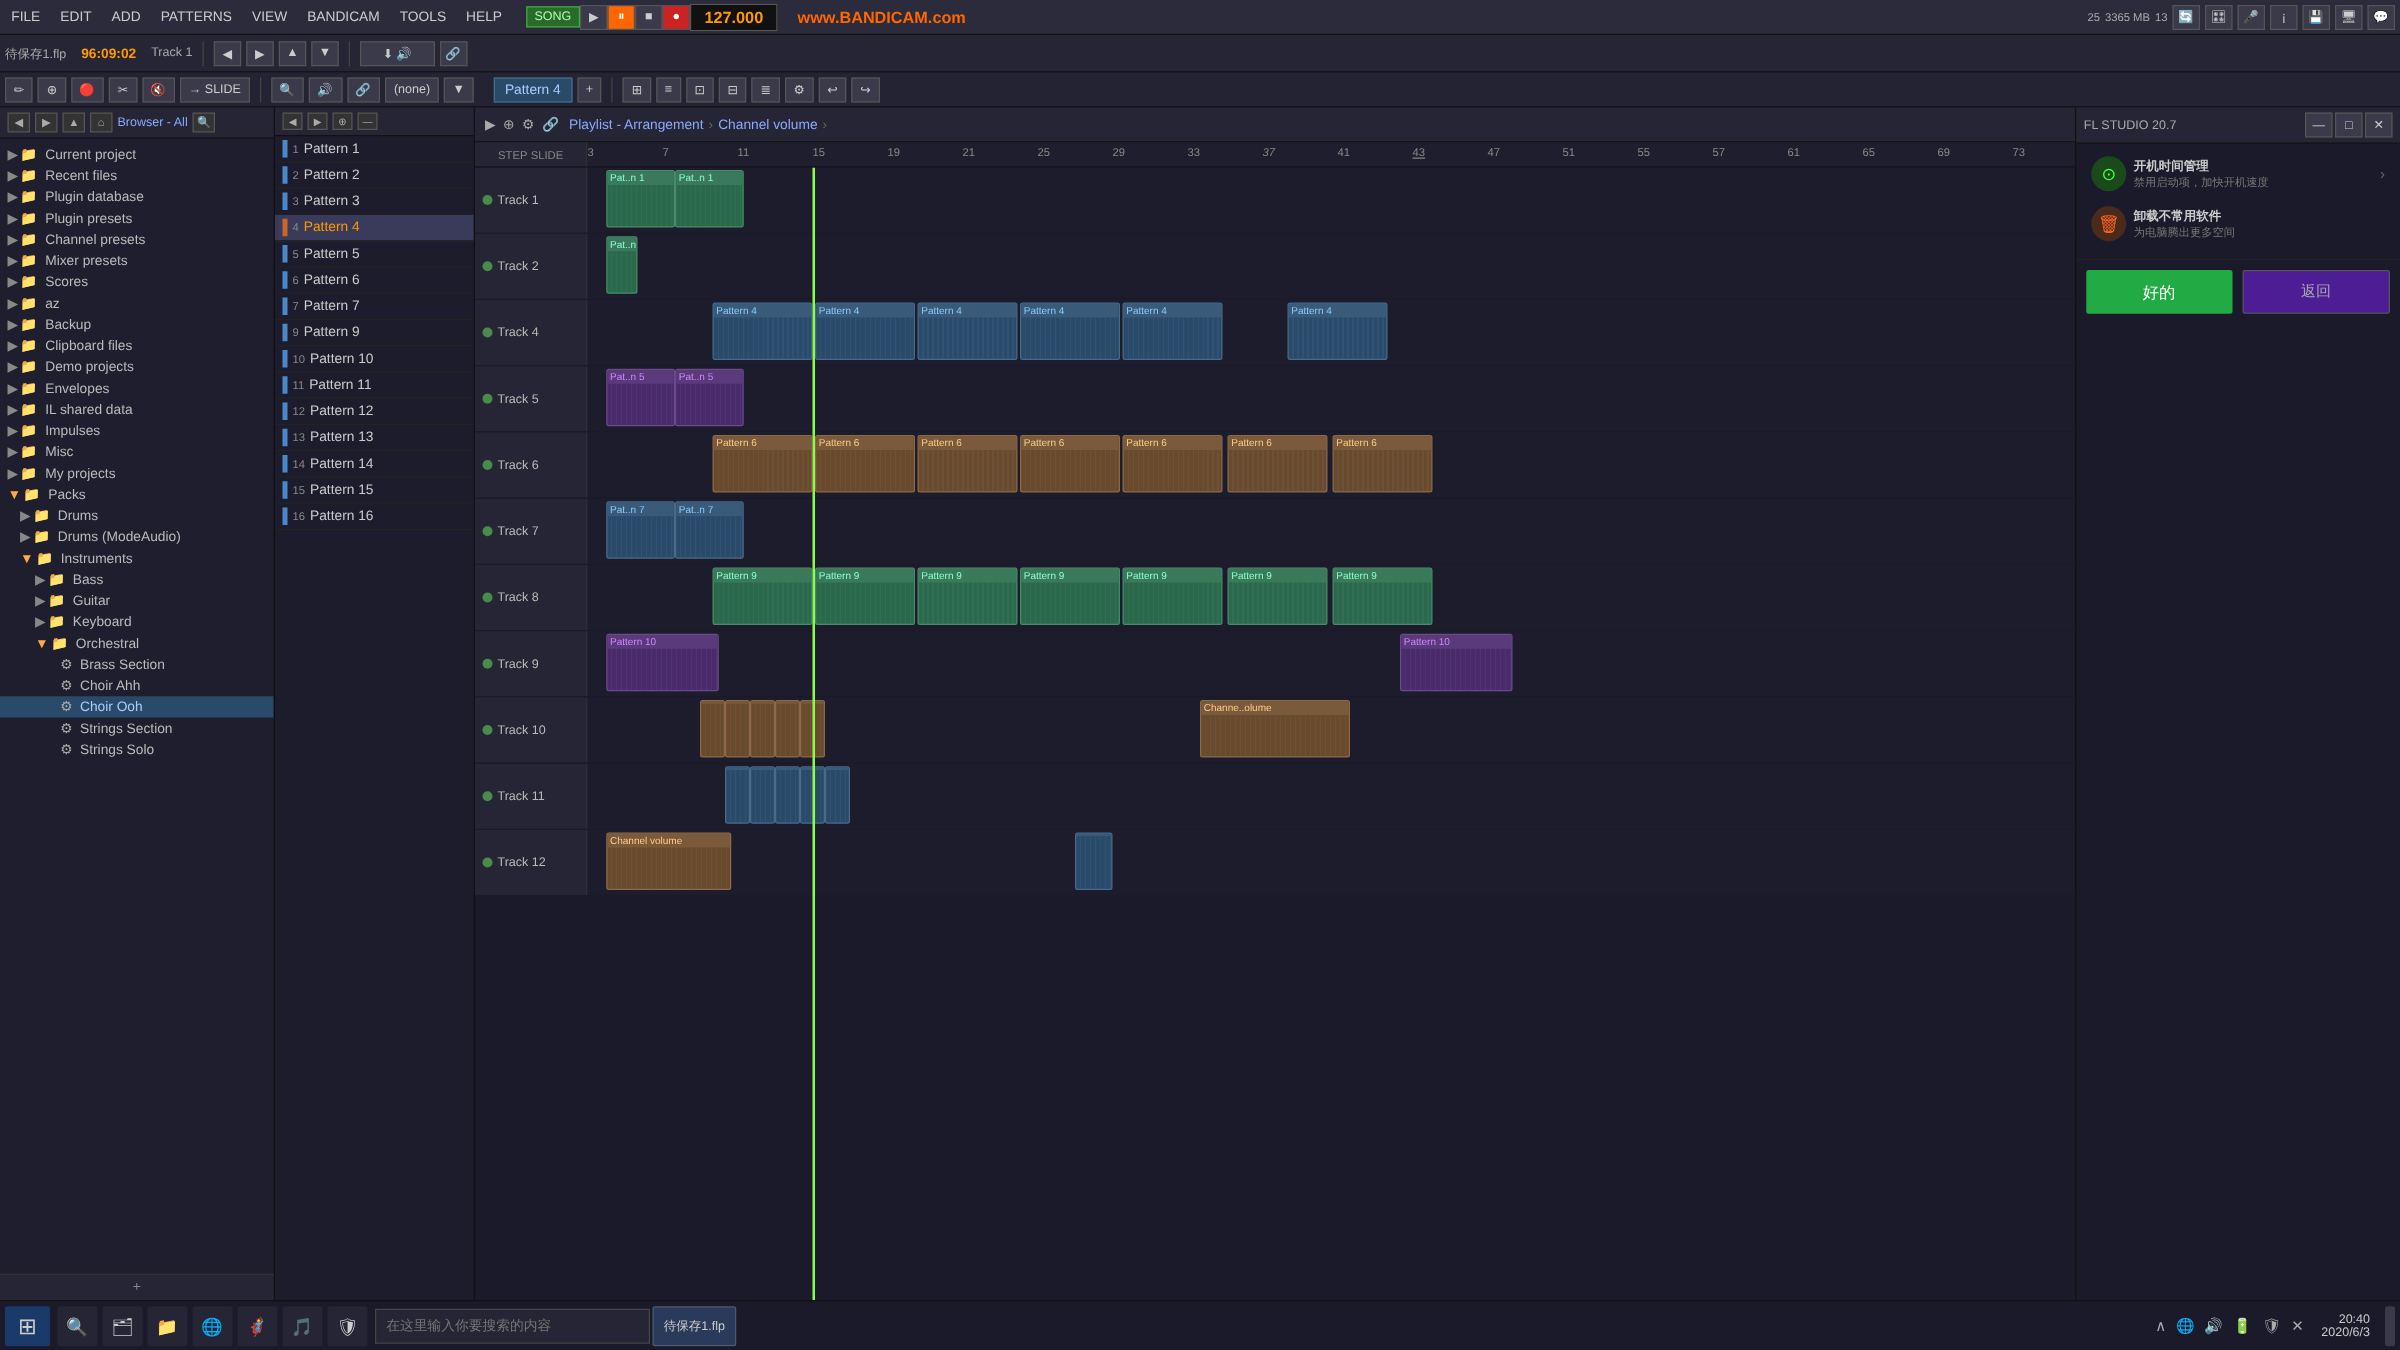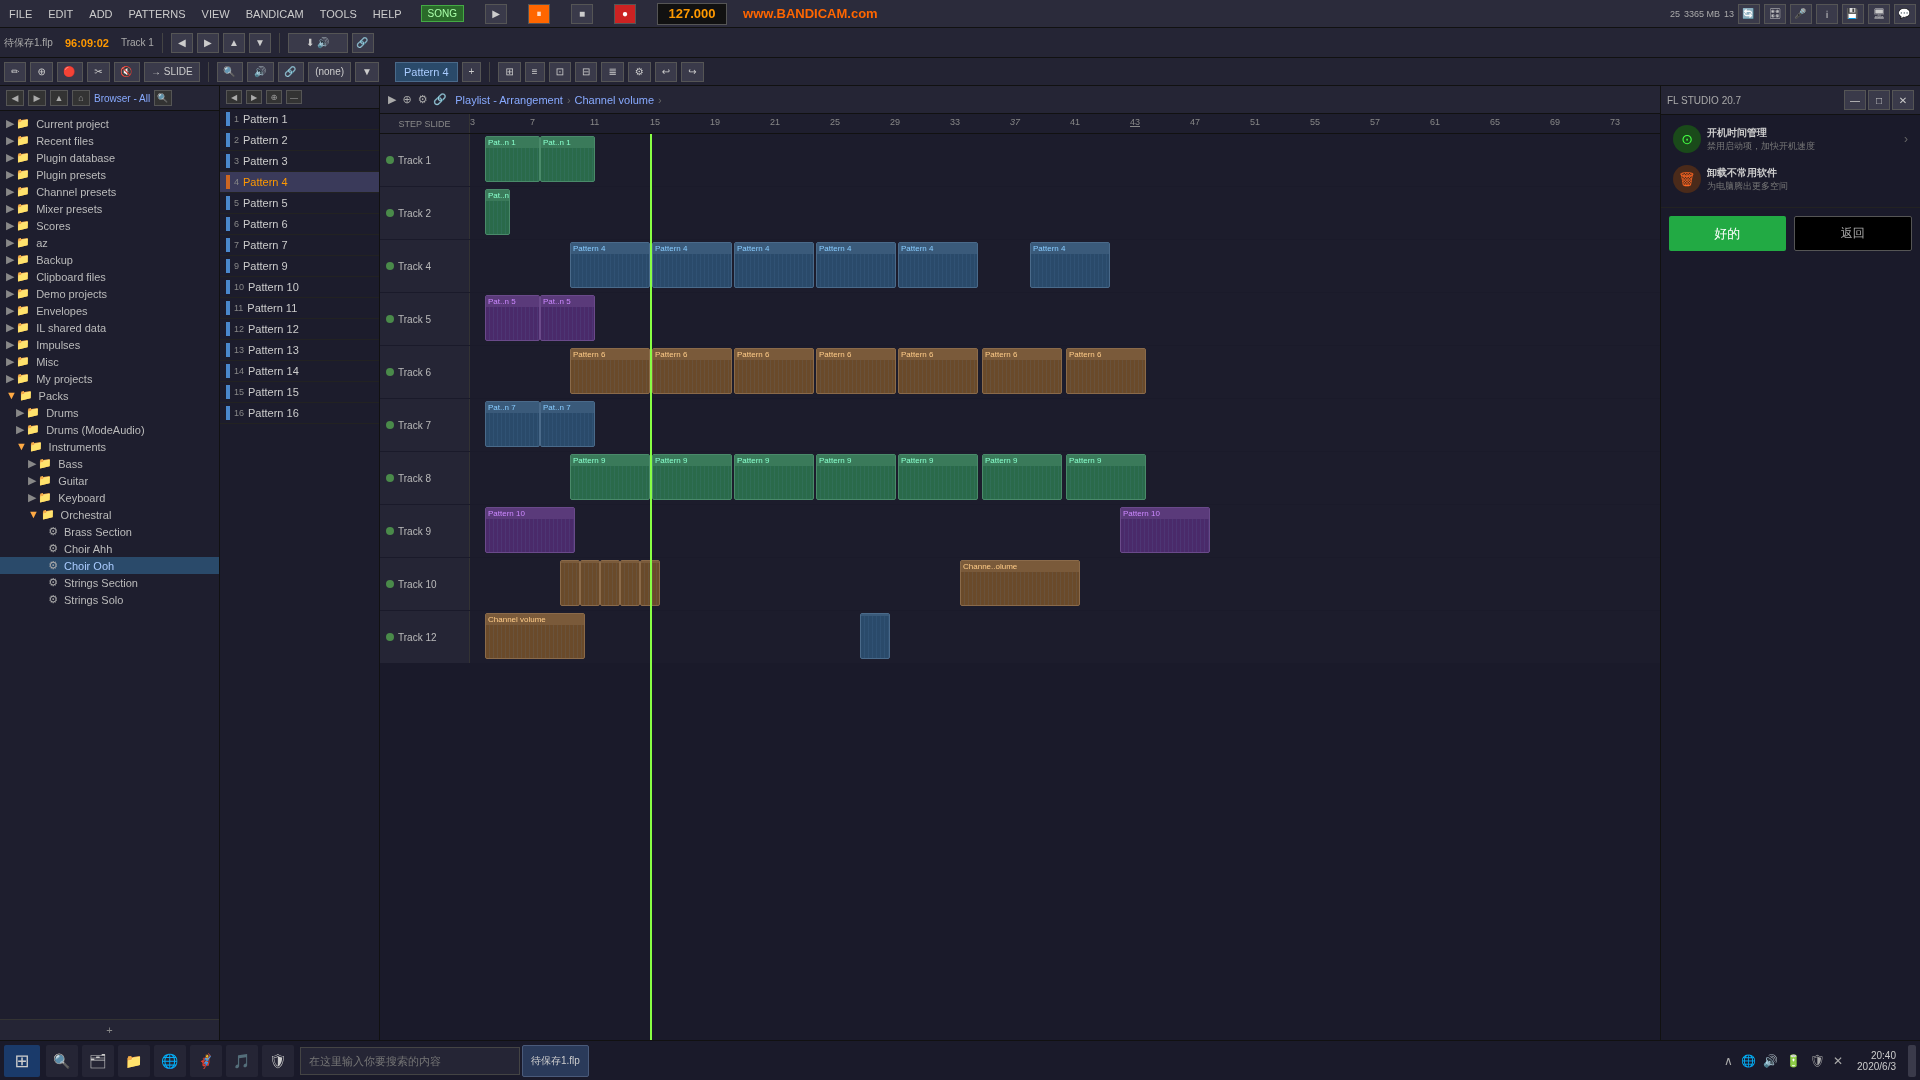--- a/index.html
+++ b/index.html
@@ -1,21 +1,21 @@
 <!DOCTYPE html>
 <html><head>
   <meta charset="utf-8">
   <style>
     * { margin: 0; padding: 0; box-sizing: border-box; }
     body { width: 1920px; height: 1080px; overflow: hidden; background: #1a1a2e; font-family: 'Segoe UI', Tahoma, sans-serif; font-size: 11px; color: #ccc; }
 
     
     #menu-bar { display: flex; align-items: center; background: #2b2b3b; height: 28px; padding: 0 4px; gap: 6px; border-bottom: 1px solid #111; }
     .menu-item { color: #ccc; font-size: 11px; cursor: pointer; padding: 2px 5px; }
-    #transport-area { display: flex; align-items: center; gap: 21px; margin-left: 8px; }
+    #transport-area { display: flex; align-items: center; gap: 0; margin-left: 8px; }
     .transport-btn { background: #3a3a4a; border: 1px solid #555; color: #ccc; width: 22px; height: 20px; cursor: pointer; display: flex; align-items: center; justify-content: center; font-size: 10px; }
     .transport-btn.active { background: #ff6600; color: white; }
     #bpm-display { background: #111; border: 1px solid #555; color: #ff9900; font-size: 13px; font-weight: bold; width: 70px; height: 22px; display: flex; align-items: center; justify-content: center; }
     #song-label { background: #2a6a2a; color: #aaffaa; font-size: 10px; padding: 2px 6px; border: 1px solid #4a4; }
     .bandicam-watermark { color: #ff6600; font-size: 13px; font-weight: bold; margin: 0 10px; }
     .top-right-controls { margin-left: auto; display: flex; align-items: center; gap: 4px; }
     .icon-btn { background: #3a3a4a; border: 1px solid #555; color: #ccc; width: 22px; height: 20px; cursor: pointer; display: flex; align-items: center; justify-content: center; font-size: 10px; }
 
     
     #toolbar2 { display: flex; align-items: center; background: #252535; height: 30px; padding: 0 4px; gap: 4px; border-bottom: 1px solid #111; }
@@ -92,21 +92,21 @@
     .info-row { display: flex; align-items: center; gap: 6px; margin-bottom: 4px; padding: 4px 6px; border-radius: 4px; }
     .info-icon { width: 28px; height: 28px; border-radius: 50%; display: flex; align-items: center; justify-content: center; font-size: 14px; flex-shrink: 0; }
     .info-icon.green { background: #1a4a1a; color: #44ff44; }
     .info-icon.orange { background: #4a2a1a; color: #ff6622; }
     .info-text { flex: 1; }
     .info-title { color: #ccc; font-size: 10px; font-weight: bold; }
     .info-sub { color: #777; font-size: 9px; }
     .info-arrow { color: #666; font-size: 12px; }
     #ok-cancel-row { display: flex; gap: 8px; padding: 8px; }
     .ok-btn { flex: 1; background: #22aa44; color: white; border: none; padding: 8px; cursor: pointer; font-size: 13px; border-radius: 2px; }
-    .cancel-btn { flex: 1; background: #000000; color: #aaa; border: 1px solid #555; padding: 8px; cursor: pointer; font-size: 12px; border-radius: 2px; }
+    .cancel-btn { flex: 1; background: #4c1d95; color: #aaa; border: 1px solid #555; padding: 8px; cursor: pointer; font-size: 12px; border-radius: 2px; }
 
     
     #taskbar { height: 40px; background: #1a1a2a; border-top: 1px solid #111; display: flex; align-items: center; padding: 0 4px; gap: 2px; position: absolute; bottom: 0; left: 0; right: 0; }
     .taskbar-start { background: #1a3a6a; width: 36px; height: 32px; display: flex; align-items: center; justify-content: center; font-size: 18px; cursor: pointer; border-radius: 2px; }
     .taskbar-icons { display: flex; align-items: center; gap: 4px; margin-left: 4px; }
     .taskbar-icon { width: 32px; height: 32px; background: #252535; display: flex; align-items: center; justify-content: center; cursor: pointer; border-radius: 2px; font-size: 14px; }
     #search-bar { background: #252535; border: 1px solid #444; color: #ccc; font-size: 11px; padding: 4px 8px; width: 220px; height: 28px; margin-left: 4px; }
     .taskbar-app { background: #252535; border: 1px solid #3a3a4a; color: #ccc; padding: 2px 8px; height: 32px; display: flex; align-items: center; font-size: 10px; cursor: pointer; border-radius: 2px; gap: 4px; }
     .taskbar-app.active { background: #2a3a5a; border-color: #4a5a7a; }
     .tray-area { margin-left: auto; display: flex; align-items: center; gap: 4px; }
@@ -670,20 +670,48 @@
         </div>
               <div class="pattern-block orange" style="left: 490px; width: 120px;">
           <div class="pattern-block-label">Channe..olume</div>
           <div class="pattern-block-content"></div>
         </div>
             </div>
           </div>
           <div class="track-row">
             <div class="track-label">
               <div class="track-label-dot" style="background:#4a8a4a;"></div>
+              <span>Track 11</span>
+            </div>
+            <div class="track-content">
+              <div class="pattern-block " style="left: 110px; width: 20px;">
+          <div class="pattern-block-label"></div>
+          <div class="pattern-block-content"></div>
+        </div>
+              <div class="pattern-block " style="left: 130px; width: 20px;">
+          <div class="pattern-block-label"></div>
+          <div class="pattern-block-content"></div>
+        </div>
+              <div class="pattern-block " style="left: 150px; width: 20px;">
+          <div class="pattern-block-label"></div>
+          <div class="pattern-block-content"></div>
+        </div>
+              <div class="pattern-block " style="left: 170px; width: 20px;">
+          <div class="pattern-block-label"></div>
+          <div class="pattern-block-content"></div>
+        </div>
+              <div class="pattern-block " style="left: 190px; width: 20px;">
+          <div class="pattern-block-label"></div>
+          <div class="pattern-block-content"></div>
+        </div>
+            </div>
+          </div>
+          <div class="track-row">
+            <div class="track-label">
+              <div class="track-label-dot" style="background:#4a8a4a;"></div>
               <span>Track 12</span>
             </div>
             <div class="track-content">
               <div class="pattern-block orange" style="left: 15px; width: 100px;">
           <div class="pattern-block-label">Channel volume</div>
           <div class="pattern-block-content"></div>
         </div>
               <div class="pattern-block " style="left: 390px; width: 30px;">
           <div class="pattern-block-label"></div>
           <div class="pattern-block-content"></div>

